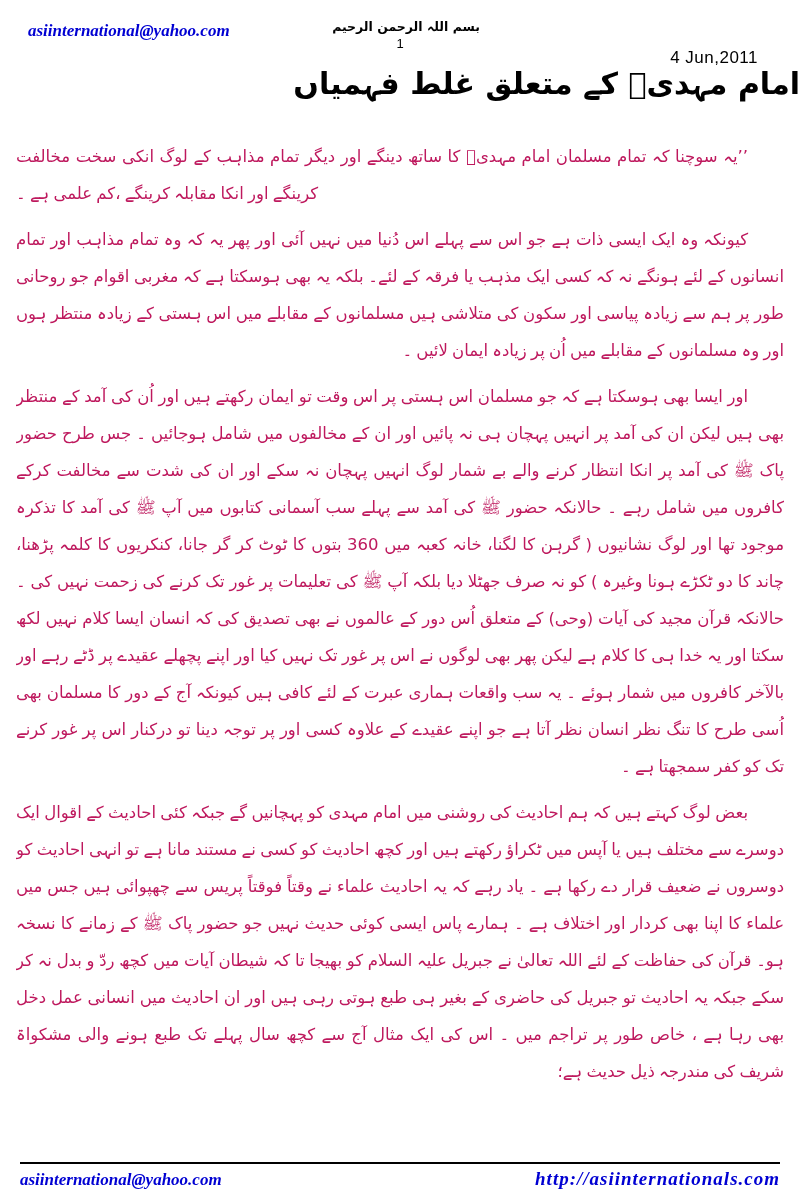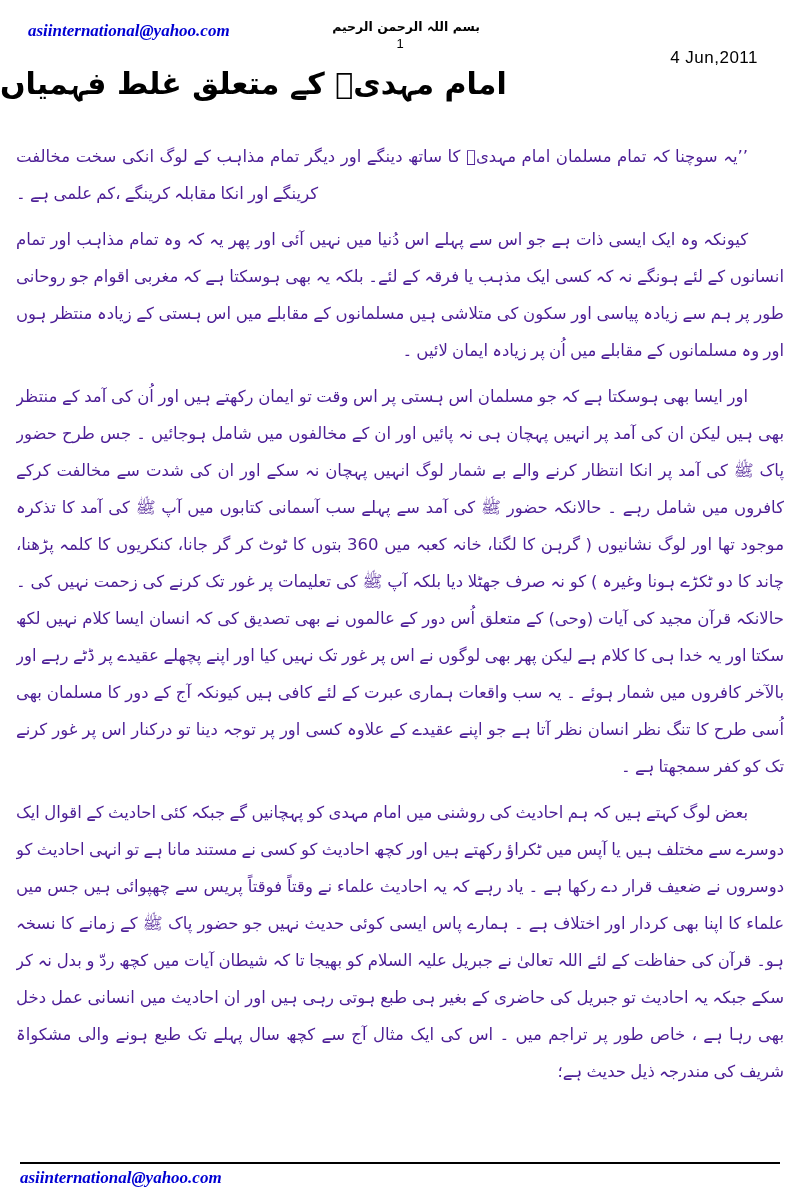--- a/index.html
+++ b/index.html
@@ -56,21 +56,21 @@
     font-family: "Liberation Sans", sans-serif;
     font-size: 17px;
     letter-spacing: 0.5px;
     color: #000000;
   }
   .doc-title {
     position: absolute;
     top: 50px;
     left: 0;
     width: 100%;
-    text-align: left;
+    text-align: right;
     direction: rtl;
     font-family: "DejaVu Sans", sans-serif;
     font-weight: bold;
     font-size: 30px;
     color: #000000;
   }
 
   
   .doc-body {
     position: absolute;
@@ -83,21 +83,21 @@
   .para {
     direction: rtl;
     unicode-bidi: embed;
     font-family: "DejaVu Sans", sans-serif;
     font-size: 16.5px;
     line-height: 37px;
     text-align: justify;
     text-indent: 36px;
     margin-bottom: 9px;
     word-spacing: -1px;
-    color: #4c1d95;
+    color: #be185d;
   }
   .para.last-line-left { text-align-last: left; }
 
   
   .footer {
     position: absolute;
     left: 20px;
     right: 20px;
     top: 1146px;
     border-top: 2px solid #000000;
@@ -133,15 +133,16 @@
 
   <div class="doc-body">
     <p class="para last-line-left">’’یہ سوچنا کہ تمام مسلمان امام مہدیؑ کا ساتھ دینگے اور دیگر تمام مذاہب کے لوگ انکی سخت مخالفت کرینگے اور انکا مقابلہ کرینگے ،کم علمی ہے ۔</p>
     <p class="para">کیونکہ وہ ایک ایسی ذات ہے جو اس سے پہلے اس دُنیا میں نہیں آئی اور پھر یہ کہ وہ تمام مذاہب اور تمام انسانوں کے لئے ہونگے نہ کہ کسی ایک مذہب یا فرقہ کے لئے۔ بلکہ یہ بھی ہوسکتا ہے کہ مغربی اقوام جو روحانی طور پر ہم سے زیادہ پیاسی اور سکون کی متلاشی ہیں مسلمانوں کے مقابلے میں اس ہستی کے زیادہ منتظر ہوں اور وہ مسلمانوں کے مقابلے میں اُن پر زیادہ ایمان لائیں ۔</p>
     <p class="para">اور ایسا بھی ہوسکتا ہے کہ جو مسلمان اس ہستی پر اس وقت تو ایمان رکھتے ہیں اور اُن کی آمد کے منتظر بھی ہیں لیکن ان کی آمد پر انہیں پہچان ہی نہ پائیں اور ان کے مخالفوں میں شامل ہوجائیں ۔ جس طرح حضور پاک ﷺ کی آمد پر انکا انتظار کرنے والے بے شمار لوگ انہیں پہچان نہ سکے اور ان کی شدت سے مخالفت کرکے کافروں میں شامل رہے ۔ حالانکہ حضور ﷺ کی آمد سے پہلے سب آسمانی کتابوں میں آپ ﷺ کی آمد کا تذکرہ موجود تھا اور لوگ نشانیوں ( گرہن کا لگنا، خانہ کعبہ میں 360 بتوں کا ٹوٹ کر گر جانا،  کنکریوں کا کلمہ پڑھنا، چاند کا دو ٹکڑے ہونا وغیرہ ) کو نہ صرف جھٹلا دیا بلکہ آپ ﷺ کی تعلیمات پر غور تک کرنے کی زحمت نہیں کی ۔ حالانکہ قرآن مجید کی آیات (وحی) کے متعلق اُس دور کے عالموں نے بھی تصدیق کی کہ انسان ایسا کلام نہیں لکھ سکتا اور یہ خدا ہی کا کلام ہے لیکن پھر بھی لوگوں نے اس پر غور تک نہیں کیا اور اپنے پچھلے عقیدے پر ڈٹے رہے اور بالآخر کافروں میں شمار ہوئے ۔ یہ سب واقعات ہماری عبرت کے لئے کافی ہیں کیونکہ آج کے دور کا مسلمان بھی اُسی طرح کا تنگ نظر انسان نظر آتا ہے جو اپنے عقیدے کے علاوہ کسی اور پر توجہ دینا تو درکنار اس پر غور کرنے تک کو کفر سمجھتا ہے ۔</p>
     <p class="para">بعض لوگ کہتے ہیں کہ ہم احادیث کی روشنی میں امام مہدی کو پہچانیں گے جبکہ کئی احادیث کے اقوال ایک دوسرے سے مختلف ہیں یا آپس میں ٹکراؤ رکھتے ہیں اور کچھ احادیث کو کسی نے مستند مانا ہے تو انہی احادیث کو دوسروں نے ضعیف قرار دے رکھا ہے ۔ یاد رہے کہ یہ احادیث علماء نے وقتاً فوقتاً پریس سے چھپوائی ہیں جس میں علماء کا اپنا بھی کردار اور اختلاف ہے ۔ ہمارے پاس ایسی کوئی حدیث نہیں جو حضور پاک ﷺ کے زمانے کا نسخہ ہو۔ قرآن کی حفاظت کے لئے اللہ تعالیٰ نے جبریل علیہ السلام کو بھیجا تا کہ شیطان آیات میں کچھ ردّ و بدل نہ کر سکے  جبکہ یہ احادیث تو جبریل کی حاضری کے بغیر ہی طبع ہوتی رہی ہیں اور ان احادیث میں انسانی عمل دخل بھی رہا ہے ،  خاص طور پر تراجم میں ۔ اس کی ایک مثال آج سے کچھ سال پہلے تک طبع ہونے والی مشکواۃ شریف کی مندرجہ ذیل حدیث ہے؛</p>
   </div>
 
   <div class="footer">
     <a class="footer-email">asiinternational@yahoo.com</a>
+    <a class="footer-url">http://asiinternationals.com</a>
   </div>
 
 </div>
 
 </body></html>

